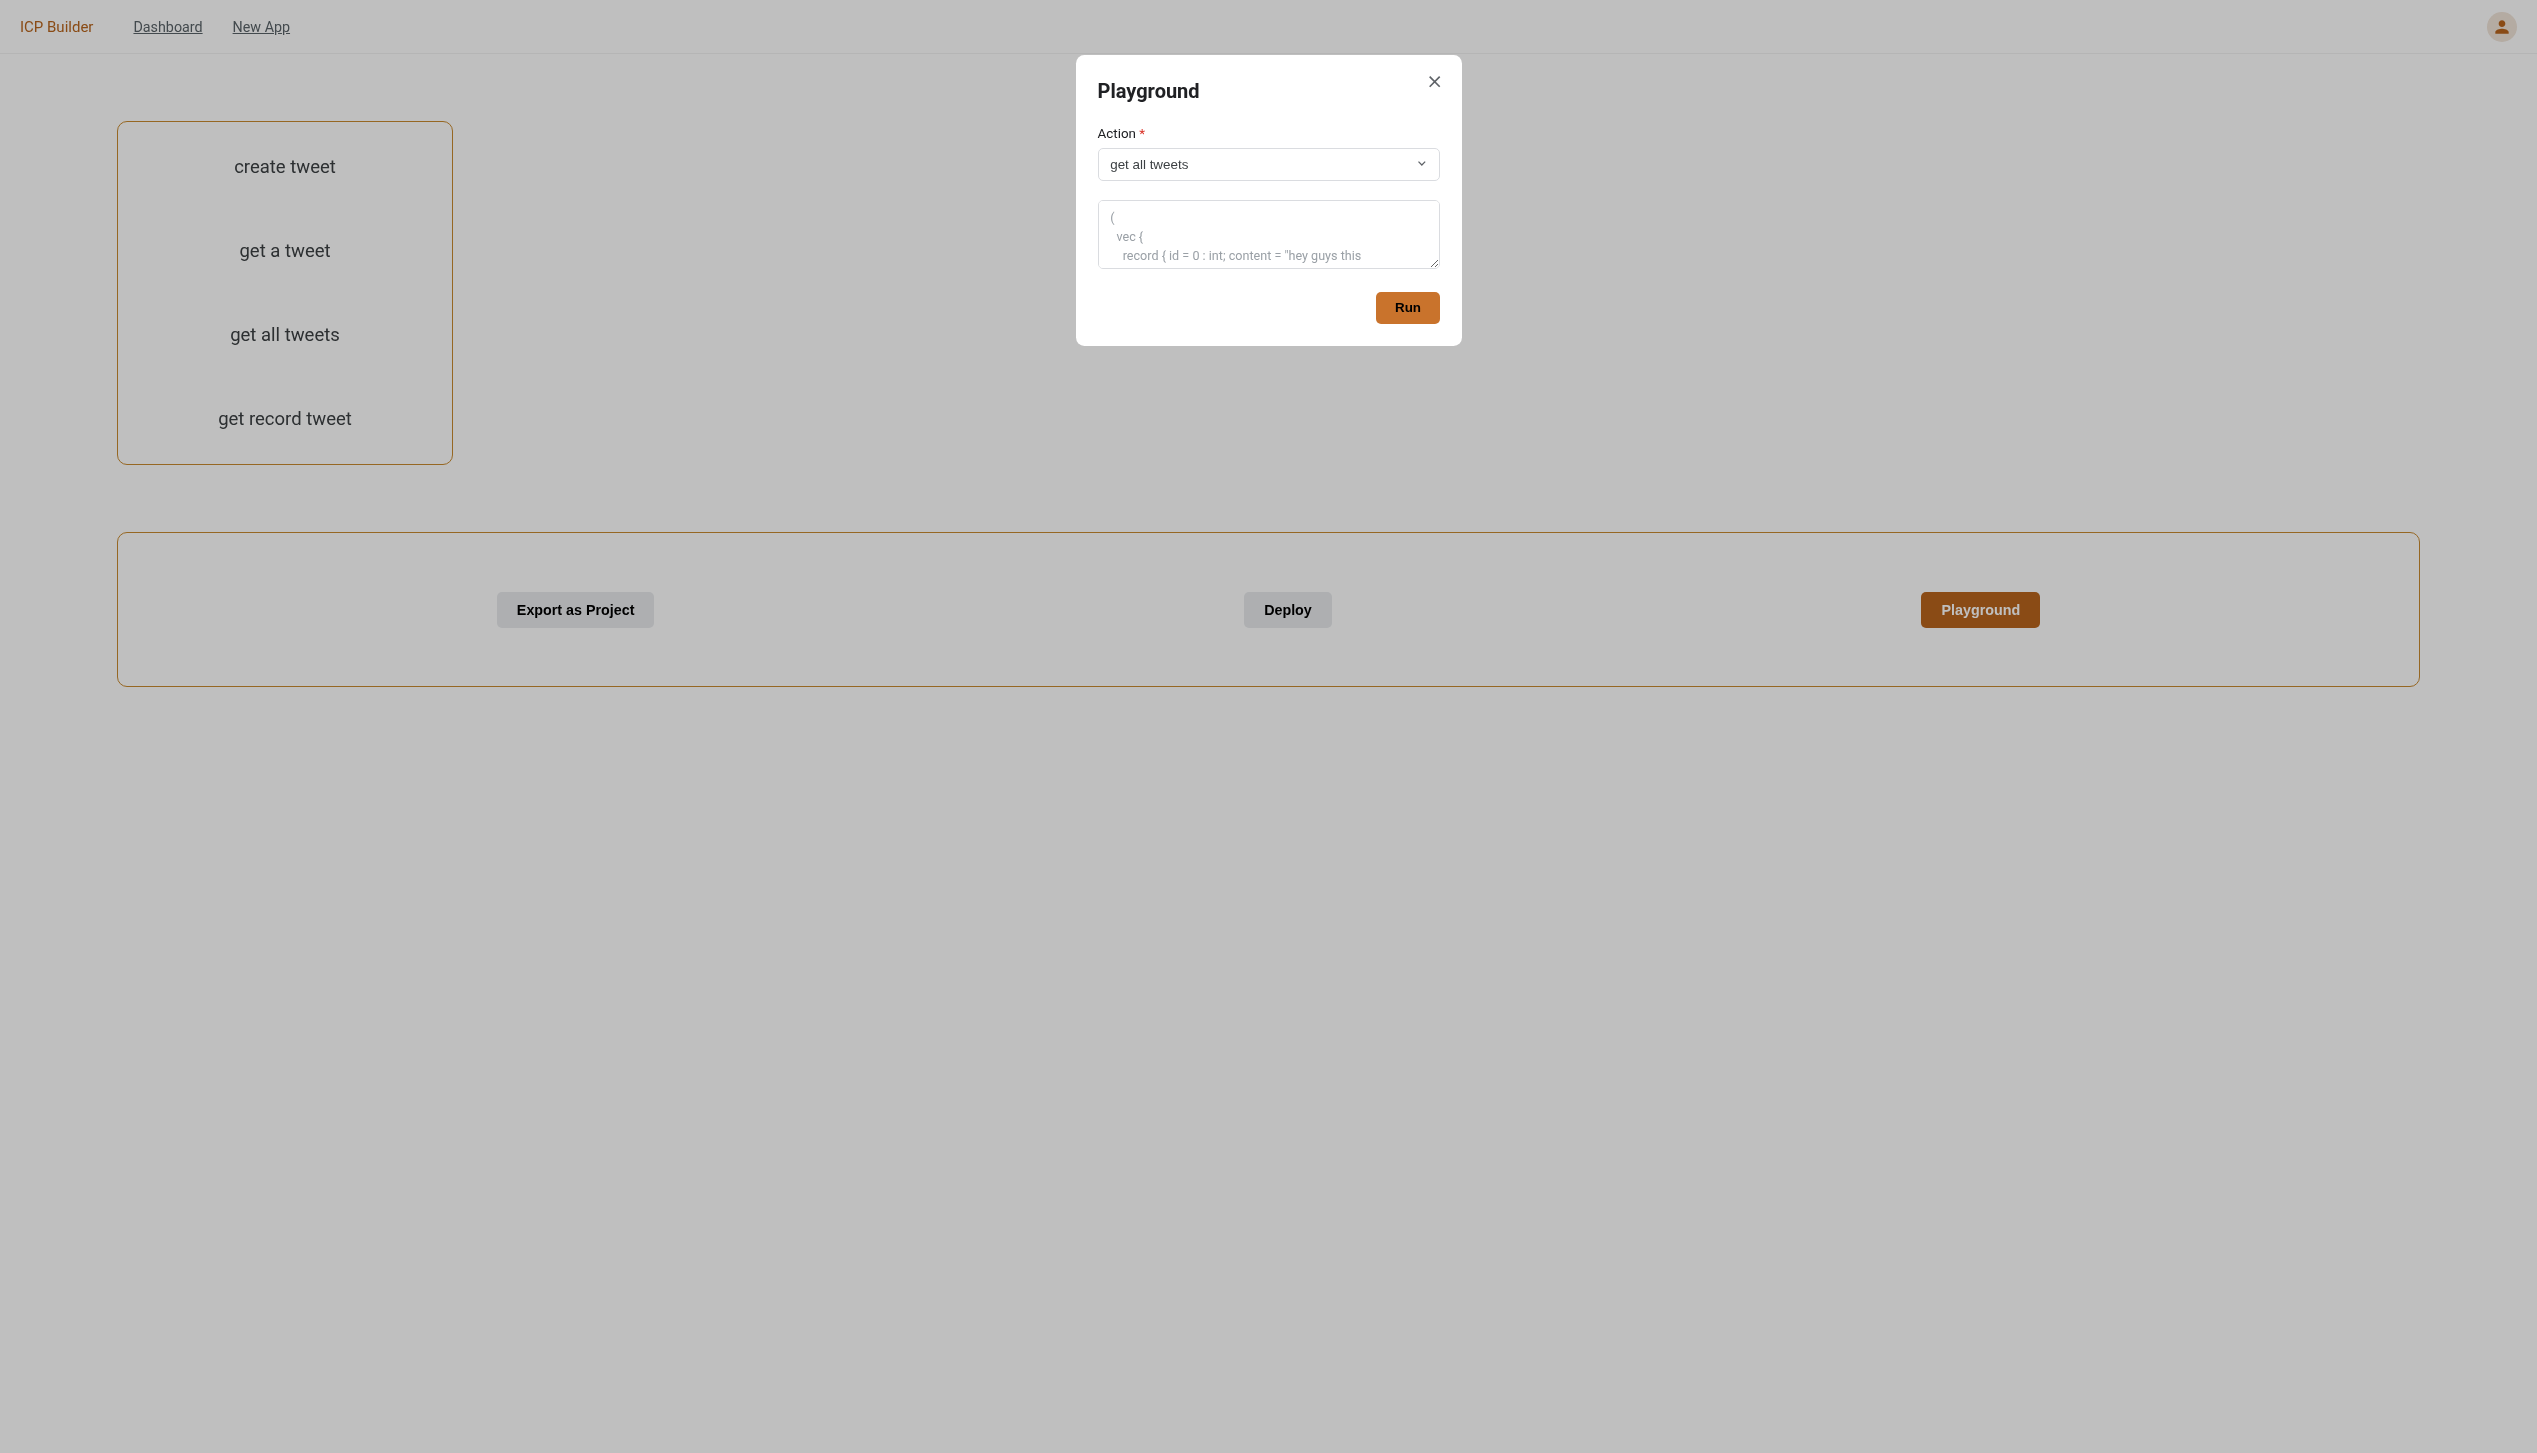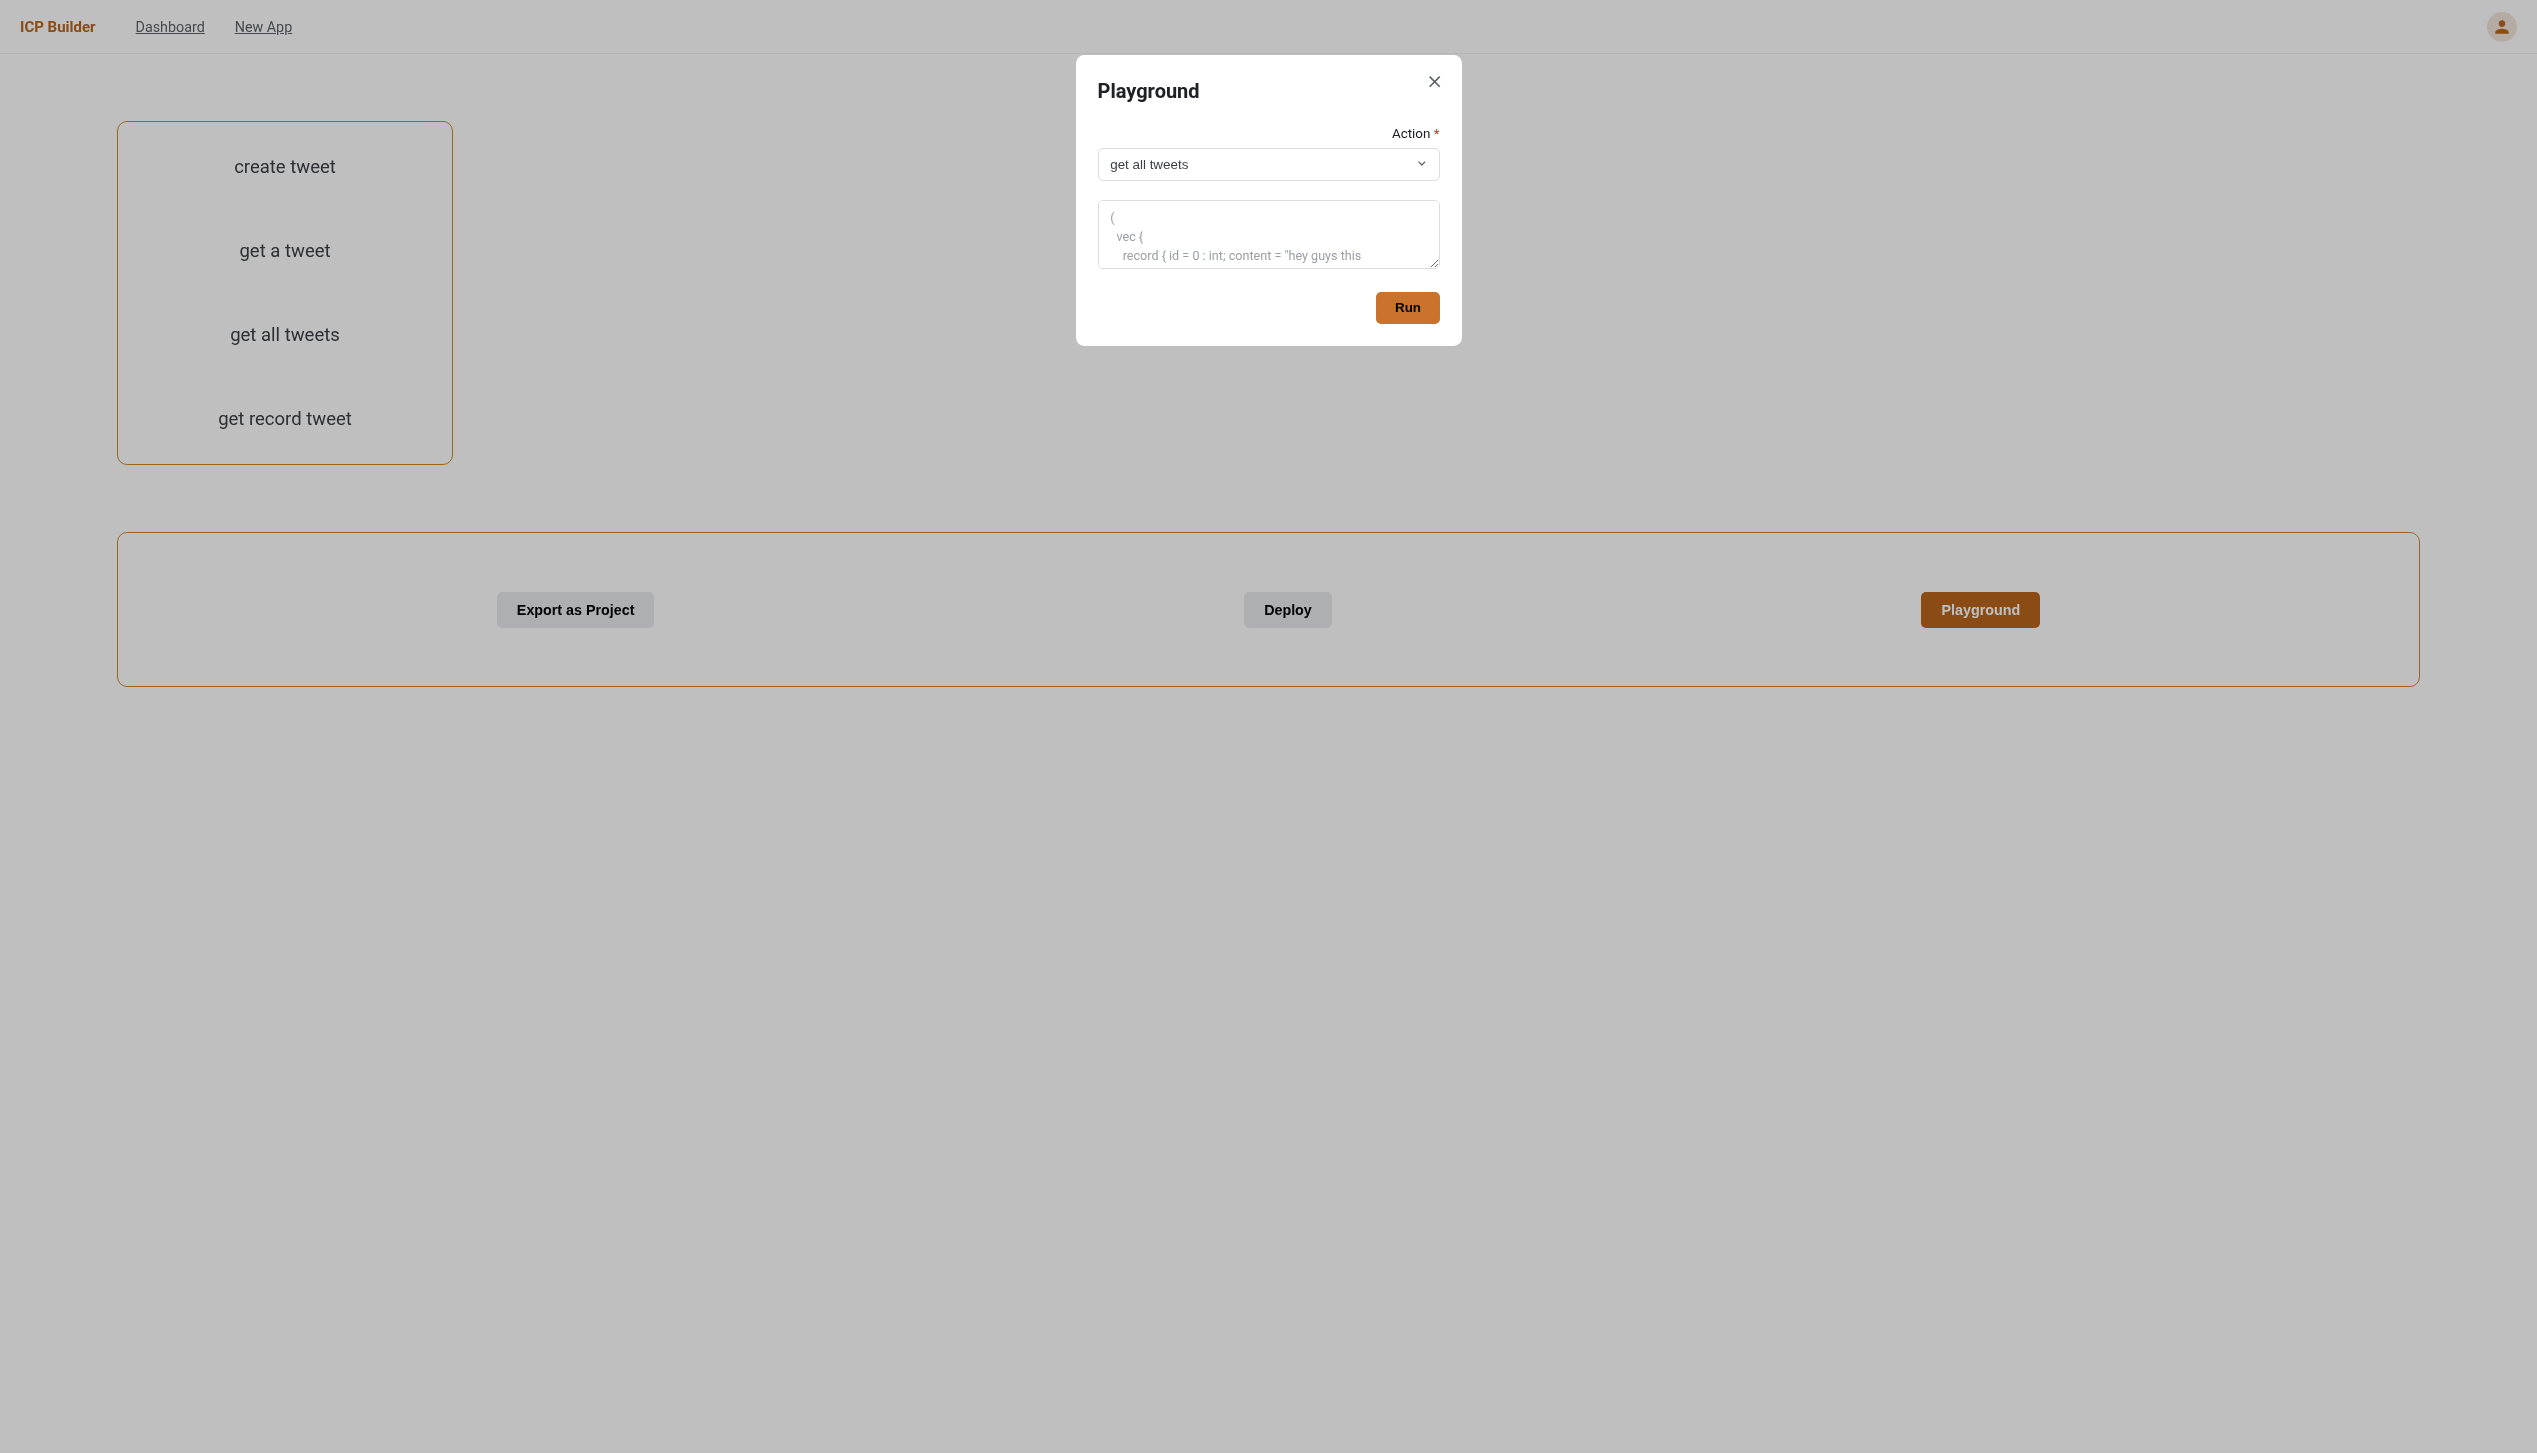--- a/index.html
+++ b/index.html
@@ -17,21 +17,21 @@
     .navbar {
       display: flex;
       align-items: center;
       padding: 13.4px 20px;
       height: 54px;
       border-bottom: 0.8px solid rgba(0,0,0,0.05);
     }
     .nav-brand {
       color: #b8651d;
       font-size: 15px;
-      font-weight: 700;
+      font-weight: 400;
       margin-right: 40px;
     }
     .nav-link {
       color: #5a6368;
       font-size: 14.3px;
       margin-right: 30px;
       cursor: pointer;
       text-decoration: underline;
     }
     .nav-spacer {
@@ -180,21 +180,20 @@
       width: 13.4px;
       height: 13.4px;
       stroke: #5f6368;
       stroke-width: 2;
     }
     .form-label {
       font-size: 13.4px;
       color: #202124;
       margin-bottom: 6.7px;
       display: block;
-      text-align: right;
     }
     .required {
       color: #d93025;
     }
     .select-wrapper {
       position: relative;
       margin-bottom: 18.5px;
     }
     .select-input {
       width: 100%;

